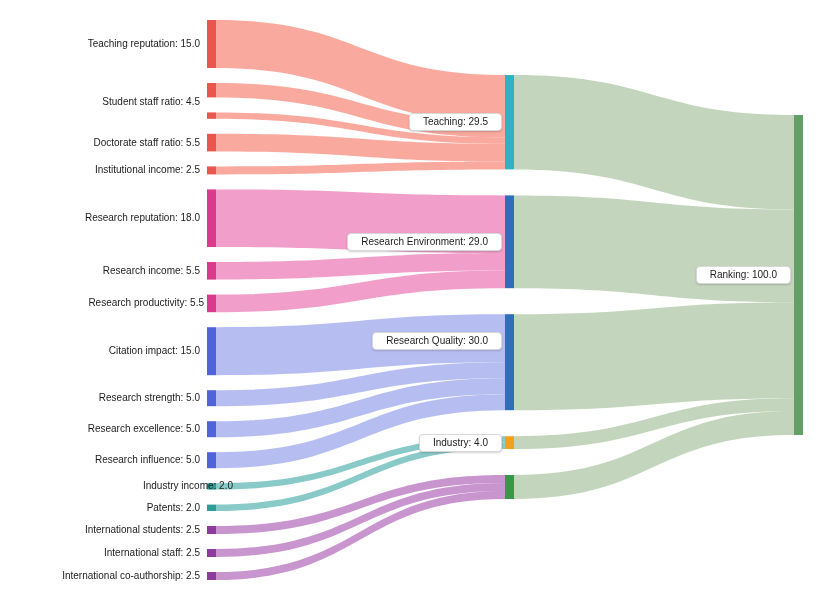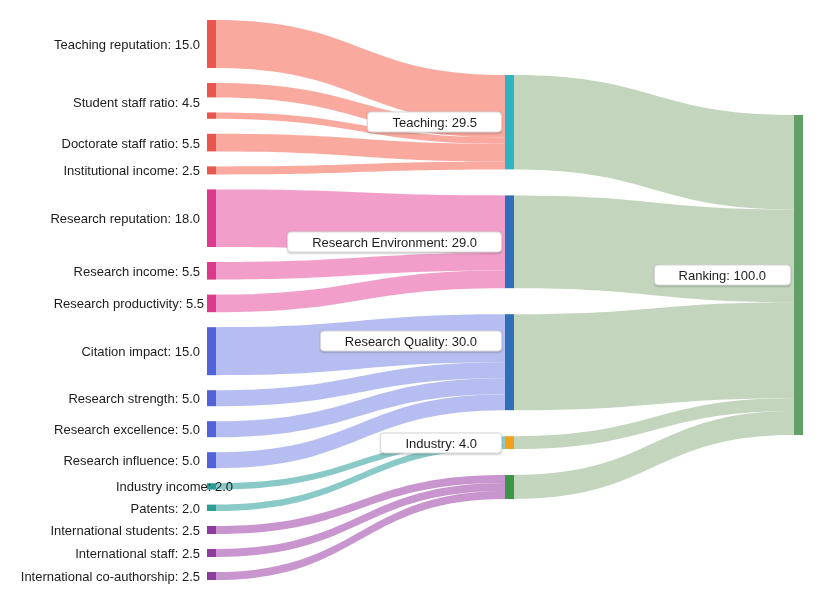--- a/index.html
+++ b/index.html
@@ -10,29 +10,29 @@
     background: #ffffff;
     font-family: "Liberation Sans", sans-serif;
     overflow: hidden;
   }
   #sankey-svg { position: absolute; left: 0; top: 0; width: 829px; height: 604px; }
   #sankey-labels { position: absolute; left: 0; top: 0; width: 829px; height: 604px; pointer-events: none; }
   .node-label {
     position: absolute;
     transform: translateY(-50%);
     white-space: nowrap;
-    font-size: 13px;
+    font-size: 10px;
     color: #1c1c1c;
     line-height: 1;
   }
   .node-label.boxed {
     background: #ffffff;
     border: 1px solid #d8d8d8;
     border-radius: 4px;
-    padding: 3px 24px;
+    padding: 3px 13px;
     box-shadow: 0 1px 2px rgba(0,0,0,0.18);
   }
 </style>
 </head>
 <body>
 
 <div id="figure">
   <svg id="sankey-svg" xmlns="http://www.w3.org/2000/svg" viewBox="0 0 829 604">
       <path d="M 216 20 C 360.5 20 360.5 75 505 75 L 505 123 C 360.5 123 360.5 68 216 68 Z" fill="#f99a8e" fill-opacity="0.85"></path>
       <path d="M 216 83 C 360.5 83 360.5 123 505 123 L 505 137.4 C 360.5 137.4 360.5 97.4 216 97.4 Z" fill="#f99a8e" fill-opacity="0.85"></path>

